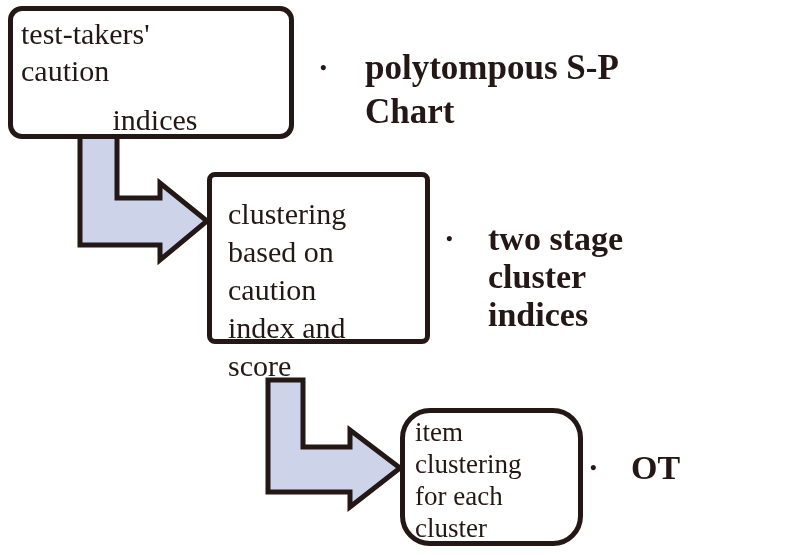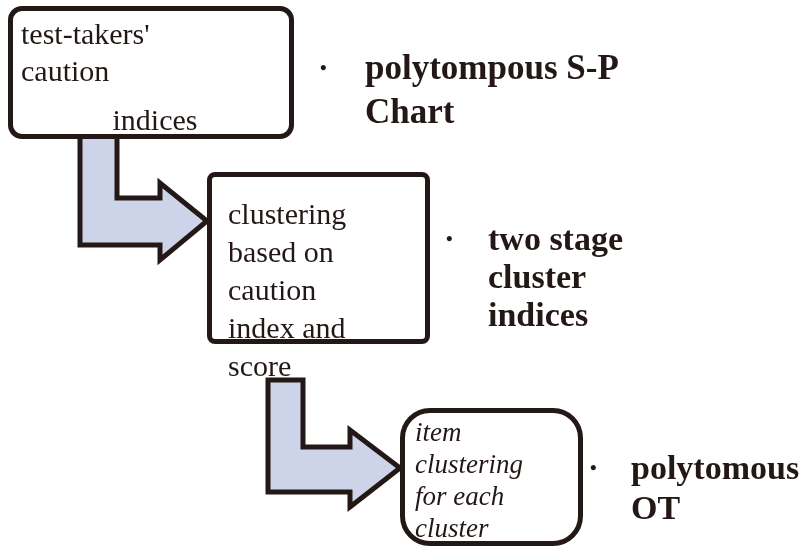--- a/index.html
+++ b/index.html
@@ -45,21 +45,21 @@
   #box-clustering {
     left: 207px; top: 172px; width: 223px; height: 172px;
     border-radius: 8px;
     padding: 18px 0 0 16px;
     font-size: 30px; line-height: 38px;
   }
   #box-item-structures {
     left: 400px; top: 408px; width: 183px; height: 138px;
     border-radius: 30px;
     padding: 3px 0 0 10px;
-    font-size: 27px; line-height: 32px; font-style: italic;
+    font-size: 27px; line-height: 32px;
   }
   .note {
     position: absolute;
     display: flex;
     align-items: flex-start;
     font-weight: bold;
     z-index: 1;
     white-space: nowrap;
   }
   .note .bullet {
@@ -118,18 +118,17 @@
     <span class="txt">
       <div class="ln">two stage</div>
       <div class="ln">cluster</div>
       <div class="ln">indices</div>
     </span>
   </div>
 
   <div class="note" id="note-polytomous-ot">
     <span class="bullet">•</span>
     <span class="txt">
-      <div class="ln">polytomous</div>
       <div class="ln">OT</div>
     </span>
   </div>
 
 </div>
 
 </body></html>

